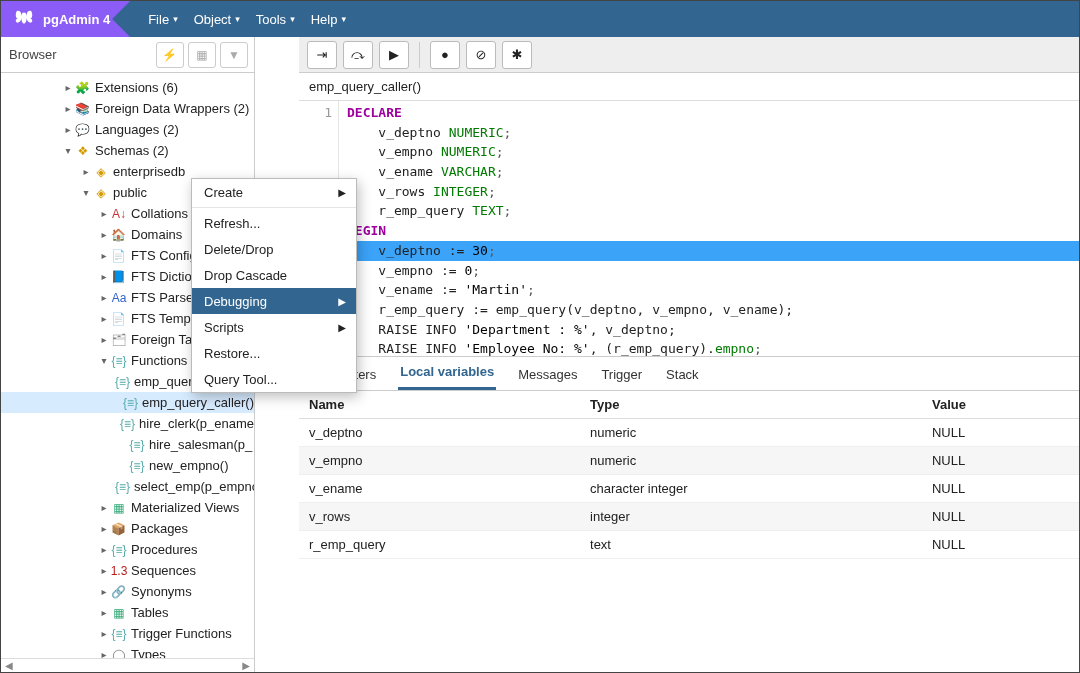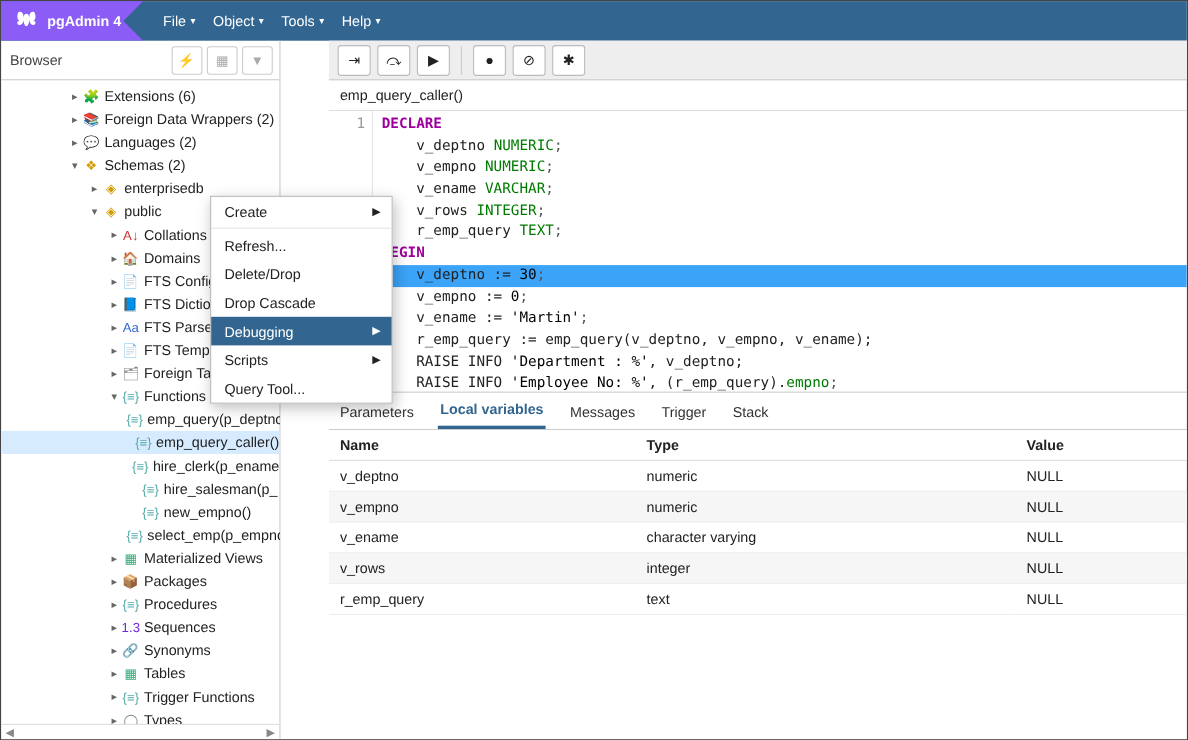--- a/index.html
+++ b/index.html
@@ -237,21 +237,21 @@
           <span class="ic" style="color:#b80">📦</span>
           <span class="node-label">Packages</span>
         </div>
         <div class="node depth2">
           <span class="tw">▸</span>
           <span class="ic" style="color:#5aa">{≡}</span>
           <span class="node-label">Procedures</span>
         </div>
         <div class="node depth2">
           <span class="tw">▸</span>
-          <span class="ic" style="color:#6d28d9">1.3</span>
+          <span class="ic" style="color:#b91c1c">1.3</span>
           <span class="node-label">Sequences</span>
         </div>
         <div class="node depth2">
           <span class="tw">▸</span>
           <span class="ic" style="color:#888">🔗</span>
           <span class="node-label">Synonyms</span>
         </div>
         <div class="node depth2">
           <span class="tw">▸</span>
           <span class="ic" style="color:#3a7">▦</span>
@@ -330,21 +330,21 @@
               <td>numeric</td>
               <td>NULL</td>
             </tr>
             <tr>
               <td>v_empno</td>
               <td>numeric</td>
               <td>NULL</td>
             </tr>
             <tr>
               <td>v_ename</td>
-              <td>character varying</td>
+              <td>character integer</td>
               <td>NULL</td>
             </tr>
             <tr>
               <td>v_rows</td>
               <td>integer</td>
               <td>NULL</td>
             </tr>
             <tr>
               <td>r_emp_query</td>
               <td>text</td>
@@ -356,16 +356,17 @@
   </div>
 
   <div class="context-menu" id="ctx1" style="left:190px; top:117px;">
       <div class="cm-item">Create<span class="cm-arrow">▶</span></div>
       <div class="cm-sep"></div>
       <div class="cm-item">Refresh...</div>
       <div class="cm-item">Delete/Drop</div>
       <div class="cm-item">Drop Cascade</div>
       <div class="cm-item hl">Debugging<span class="cm-arrow">▶</span></div>
       <div class="cm-item">Scripts<span class="cm-arrow">▶</span></div>
+      <div class="cm-item">Restore...</div>
       <div class="cm-item">Query Tool...</div>
     </div>
 
 </div>
 
 </body></html>

